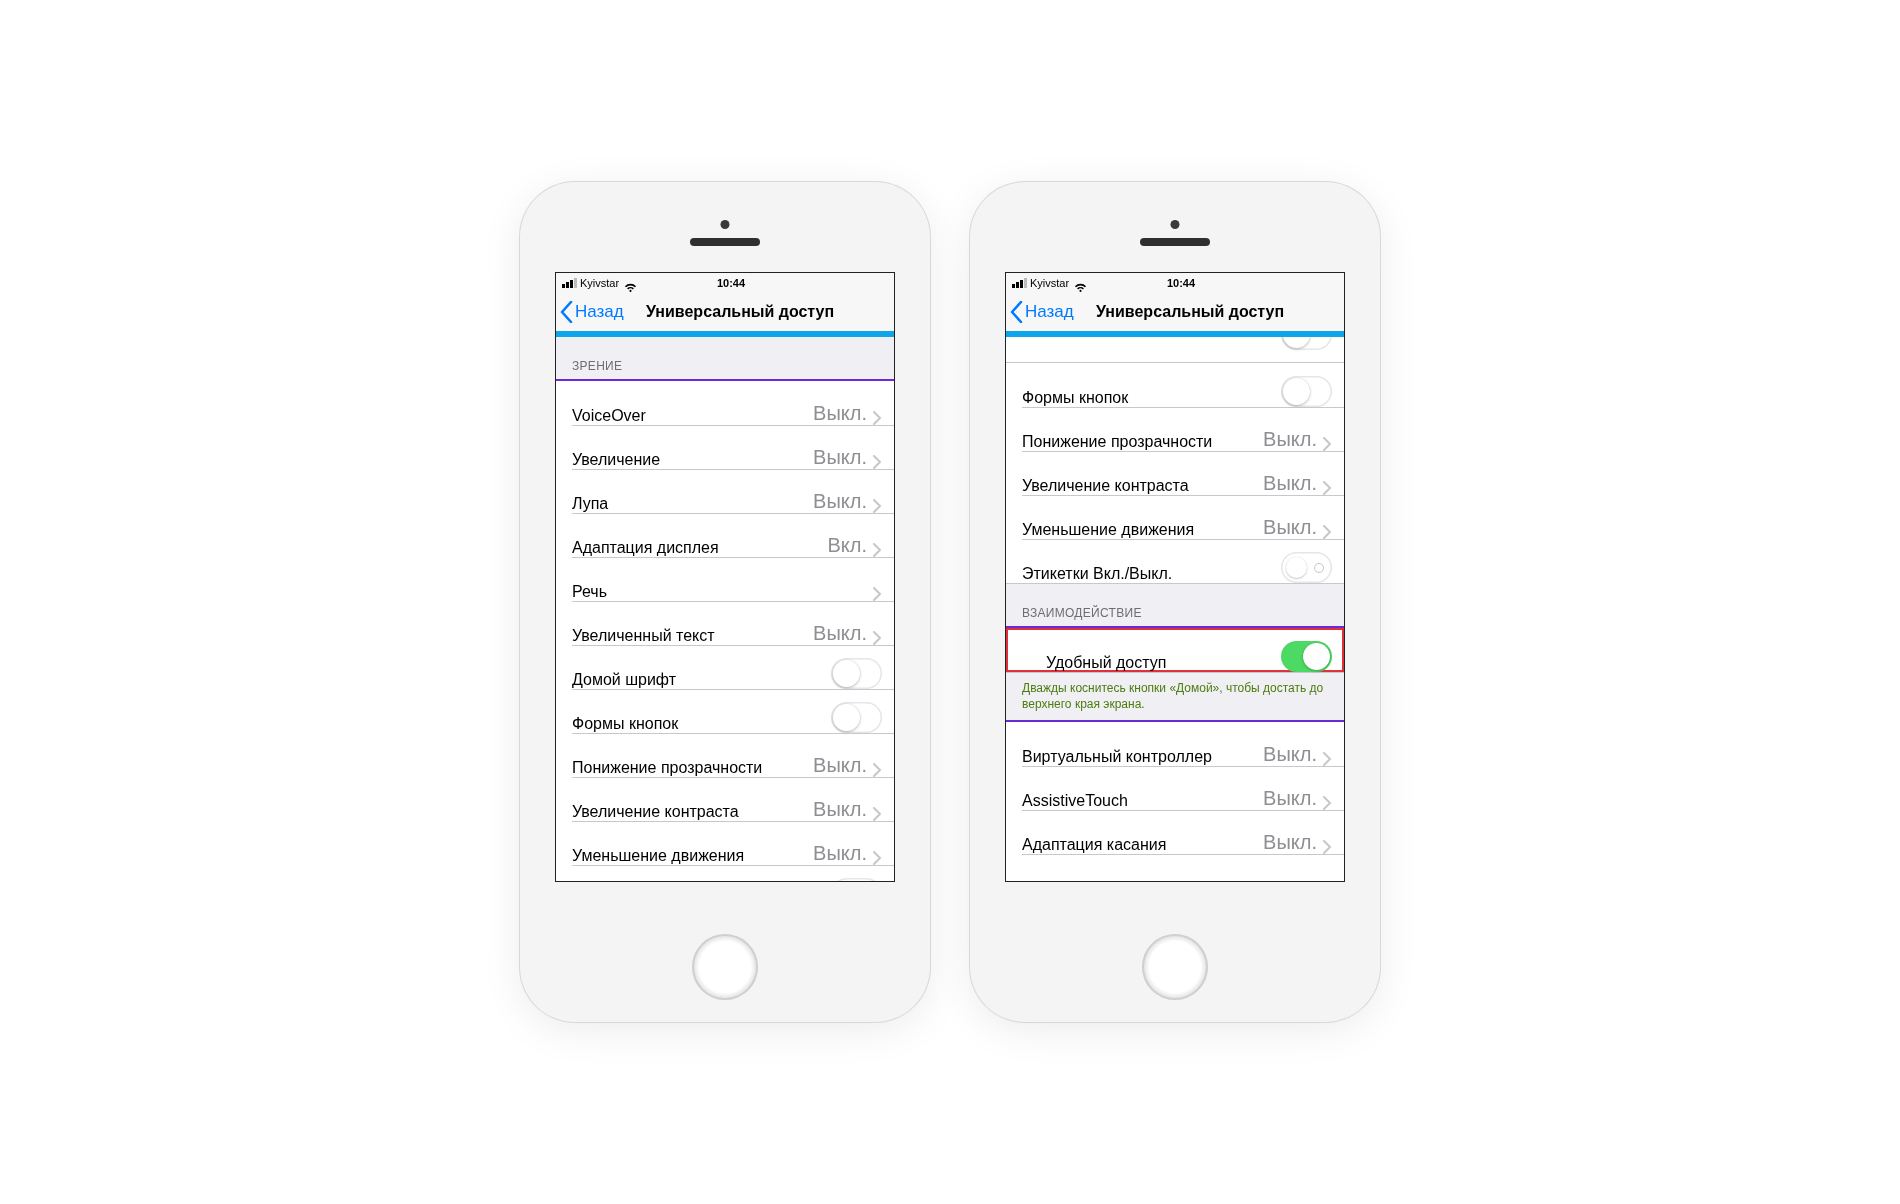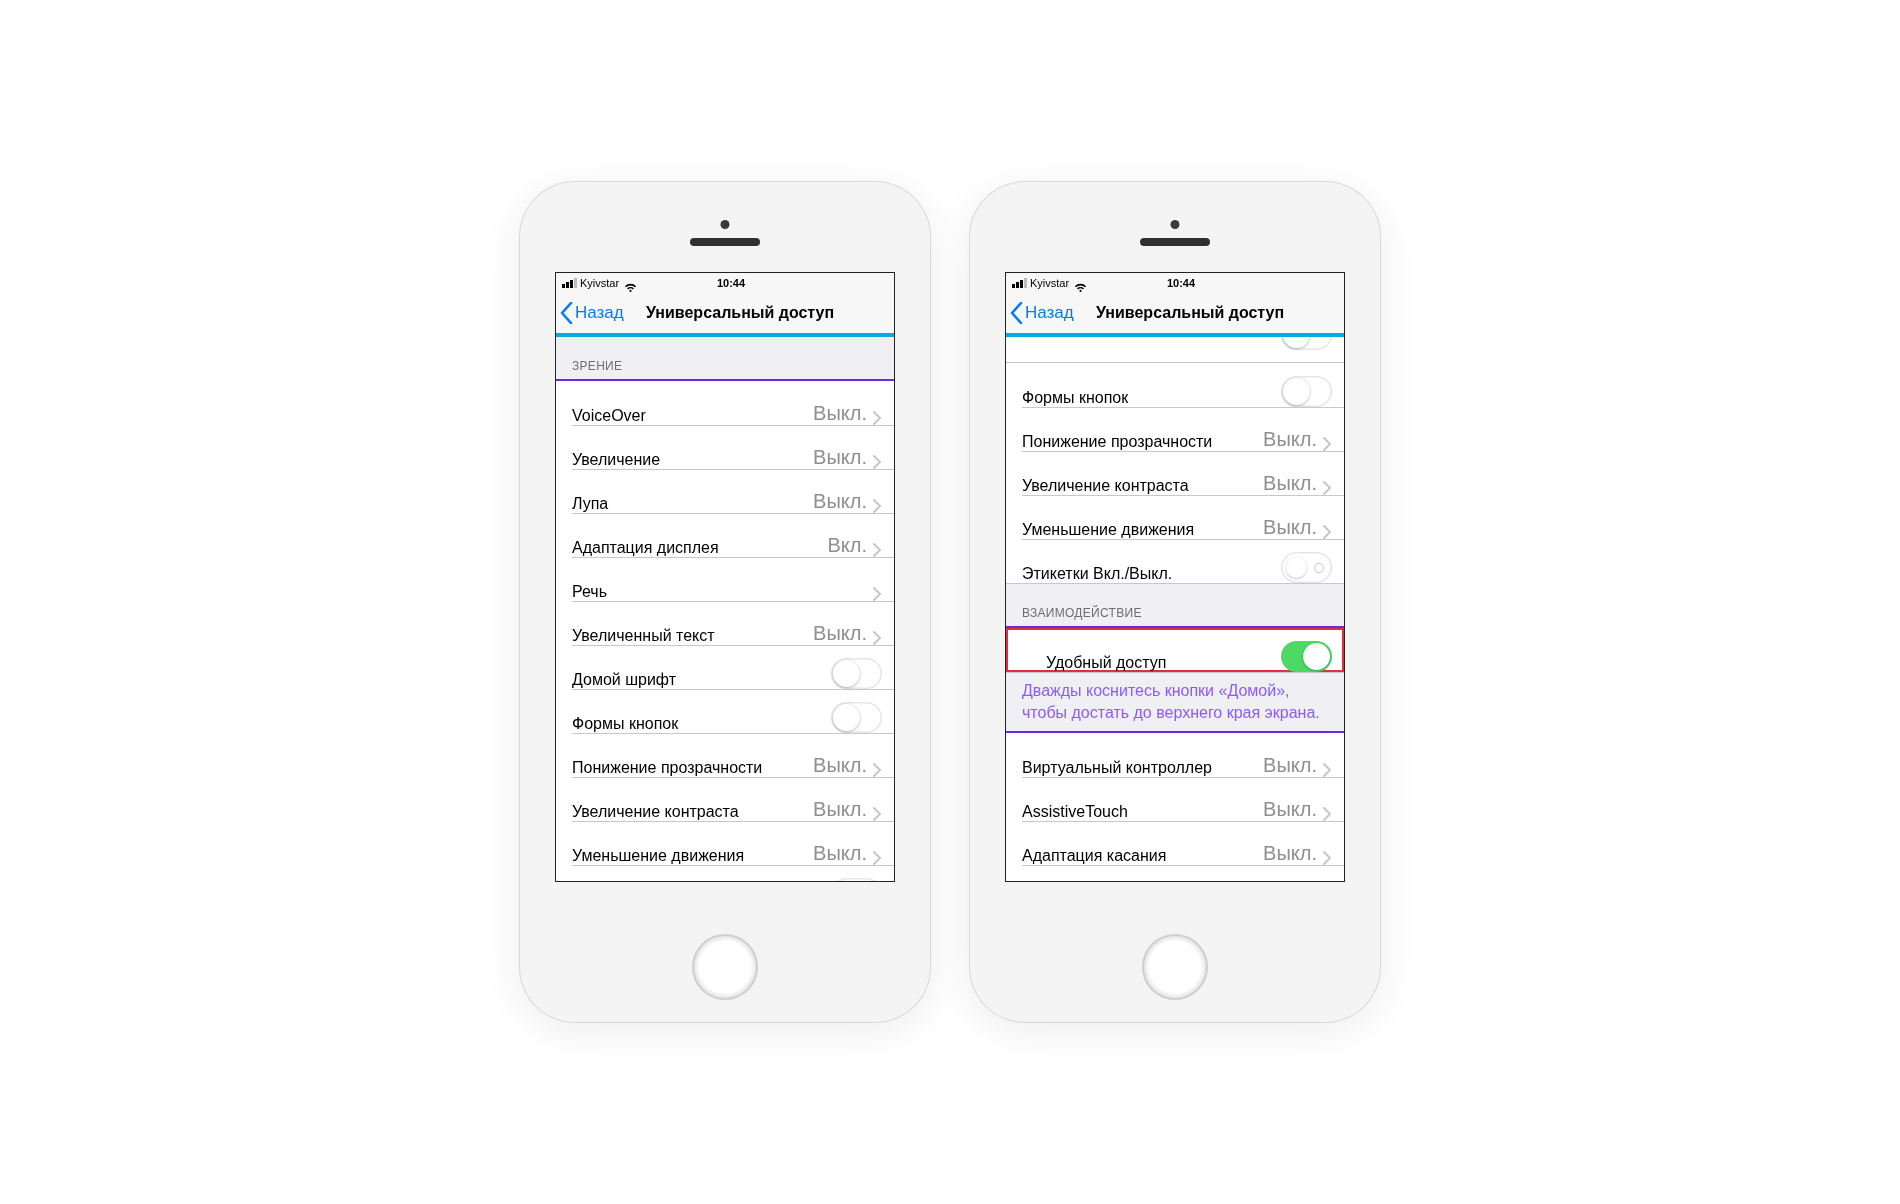--- a/index.html
+++ b/index.html
@@ -83,21 +83,21 @@
   }
   .batt-body{
     width:22px;height:11px;border:1px solid #000;border-radius:2px;position:relative;
   }
   .batt-body::after{content:"";position:absolute;right:-3px;top:3px;width:2px;height:5px;background:#000;border-radius:0 1px 1px 0;}
   .batt-fill{position:absolute;left:1px;top:1px;bottom:1px;width:55%;background:#000;}
   
   .navbar{
     height:44px;
     background:#f7f7f8;
-    border-bottom:4px solid #0ea5e9;
+    border-bottom:6px solid #0ea5e9;
     display:flex; align-items:center;
     position:relative;
   }
   .back-btn{
     display:flex; align-items:center;
     color:#007aff; font-size:17px;
     padding-left:4px;
   }
   .back-btn svg{width:13px;height:22px;margin-right:2px;}
   .nav-title{
@@ -163,21 +163,21 @@
   }
   .switch.on{
     background:#4cd964; box-shadow:none;
   }
   .switch.on .knob{ left:auto; right:2px;}
   .highlight{
     box-shadow: inset 0 0 0 2px #e0313b;
     padding-left: 40px;
   }
   .footer-note{
-    font-size:16px; color:#8b5cf6;
+    font-size:12px; color:#4d7c0f;
     padding:7px 16px 8px 16px;
     line-height:1.35;
   }
   .toggle-tail{
     height:26px; position:relative; background:#fff;
     border-bottom:1px solid #c8c8cc;
   }
   .toggle-tail .sw{
     position:absolute; right:12px; top:-18px;
   }

